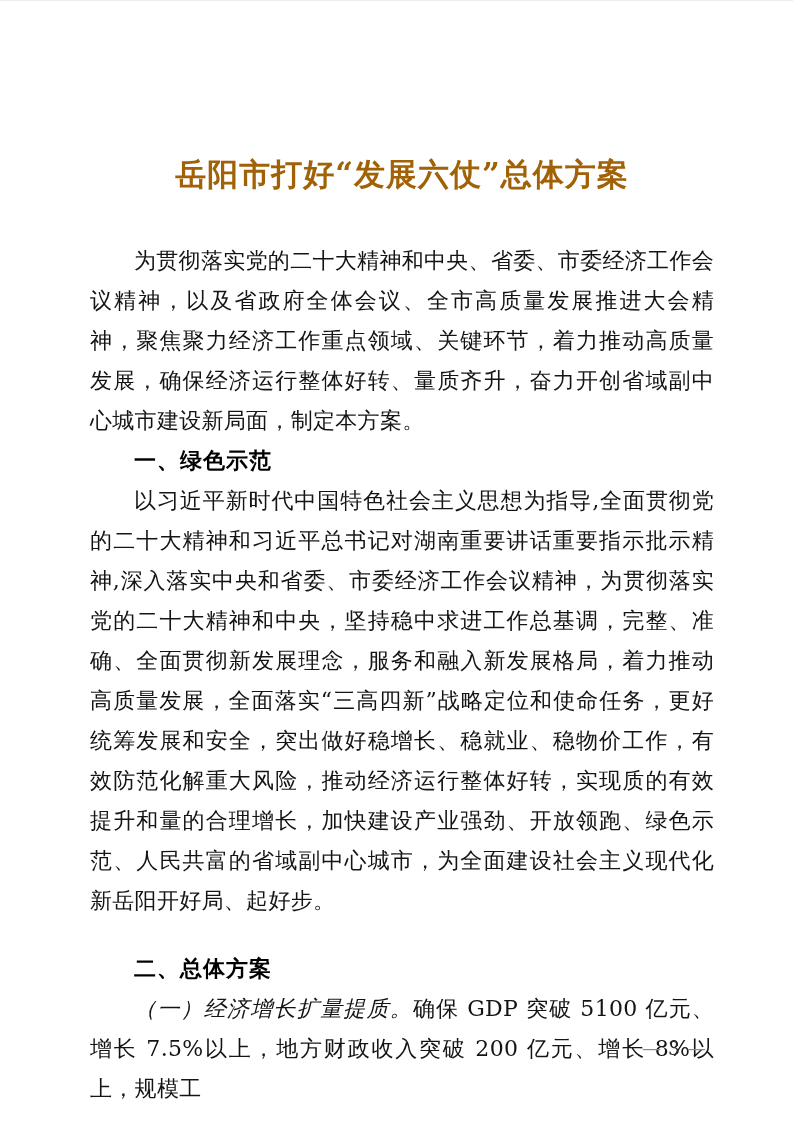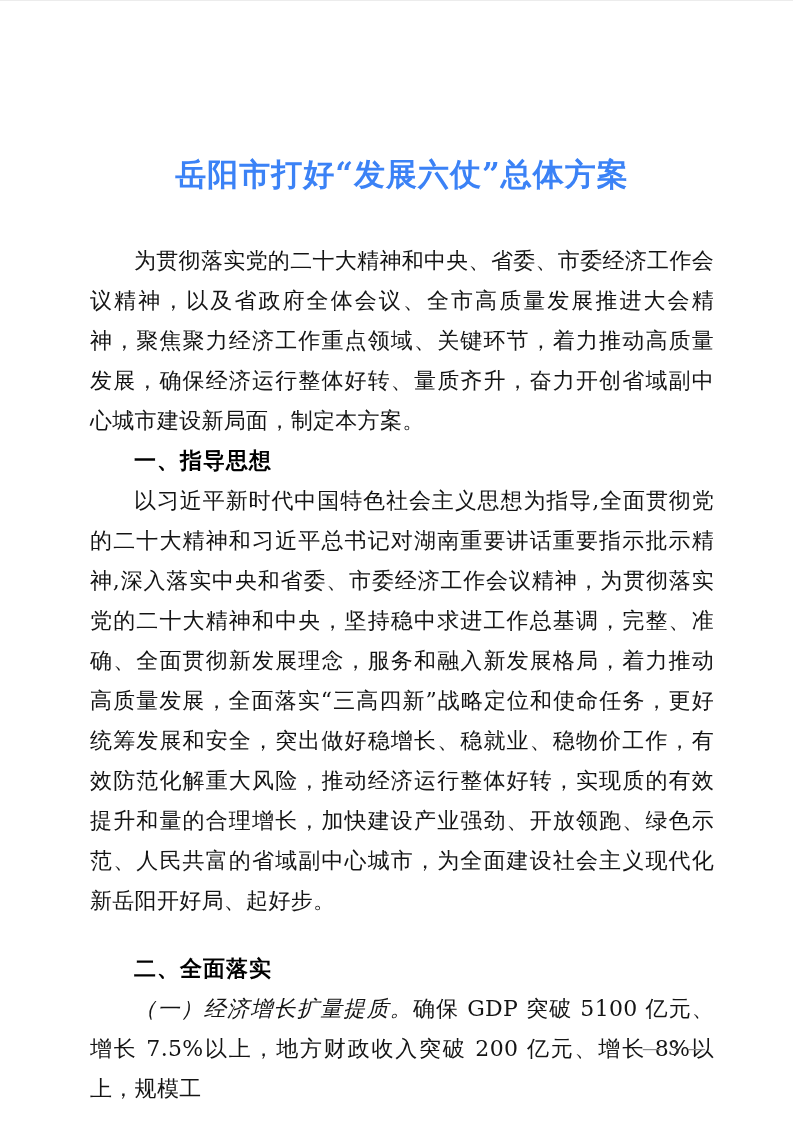--- a/index.html
+++ b/index.html
@@ -18,21 +18,21 @@
   .content {
     padding: 0 79px 0 90px;
   }
   h1.doc-title {
     margin-top: 150px;
     font-size: 31px;
     line-height: 46px;
     font-weight: bold;
     text-align: center;
     letter-spacing: 1px;
-    color: #3b82f6;
+    color: #a16207;
     font-family: "DejaVu Serif", "Liberation Serif", serif;
   }
   p.body-para {
     font-size: 22px;
     line-height: 40px;
     text-align: justify;
     text-justify: inter-character;
     text-indent: 2em;
     letter-spacing: 0.3px;
     color: #141414;
@@ -77,25 +77,25 @@
 </head>
 <body>
 
 <div class="page">
   <div class="content">
 
     <h1 class="doc-title">岳阳市打好“发展六仗”总体方案</h1>
 
     <p class="body-para intro">为贯彻落实党的二十大精神和中央、省委、市委经济工作会议精神，以及省政府全体会议、全市高质量发展推进大会精神，聚焦聚力经济工作重点领域、关键环节，着力推动高质量发展，确保经济运行整体好转、量质齐升，奋力开创省域副中心城市建设新局面，制定本方案。</p>
 
-    <h2 class="sec-heading">一、指导思想</h2>
+    <h2 class="sec-heading">一、绿色示范</h2>
 
     <p class="body-para">以习近平新时代中国特色社会主义思想为指导,全面贯彻党的二十大精神和习近平总书记对湖南重要讲话重要指示批示精神,深入落实中央和省委、市委经济工作会议精神，为贯彻落实党的二十大精神和中央，坚持稳中求进工作总基调，完整、准确、全面贯彻新发展理念，服务和融入新发展格局，着力推动高质量发展，全面落实“三高四新”战略定位和使命任务，更好统筹发展和安全，突出做好稳增长、稳就业、稳物价工作，有效防范化解重大风险，推动经济运行整体好转，实现质的有效提升和量的合理增长，加快建设产业强劲、开放领跑、绿色示范、人民共富的省域副中心城市，为全面建设社会主义现代化新岳阳开好局、起好步。</p>
 
-    <h2 class="sec-heading sec-heading-2">二、全面落实</h2>
+    <h2 class="sec-heading sec-heading-2">二、总体方案</h2>
 
     <p class="body-para"><span class="item-lead">（一）经济增长扩量提质。</span><span>确保 GDP 突破 5100 亿元、增长 7.5%以上，地方财政收入突破 200 亿元、增长 8%以上，规模工</span></p>
 
   </div>
 
   <div class="page-number">
     <span class="dash">—</span><span class="num">3</span><span class="dash">—</span>
   </div>
 </div>
 

